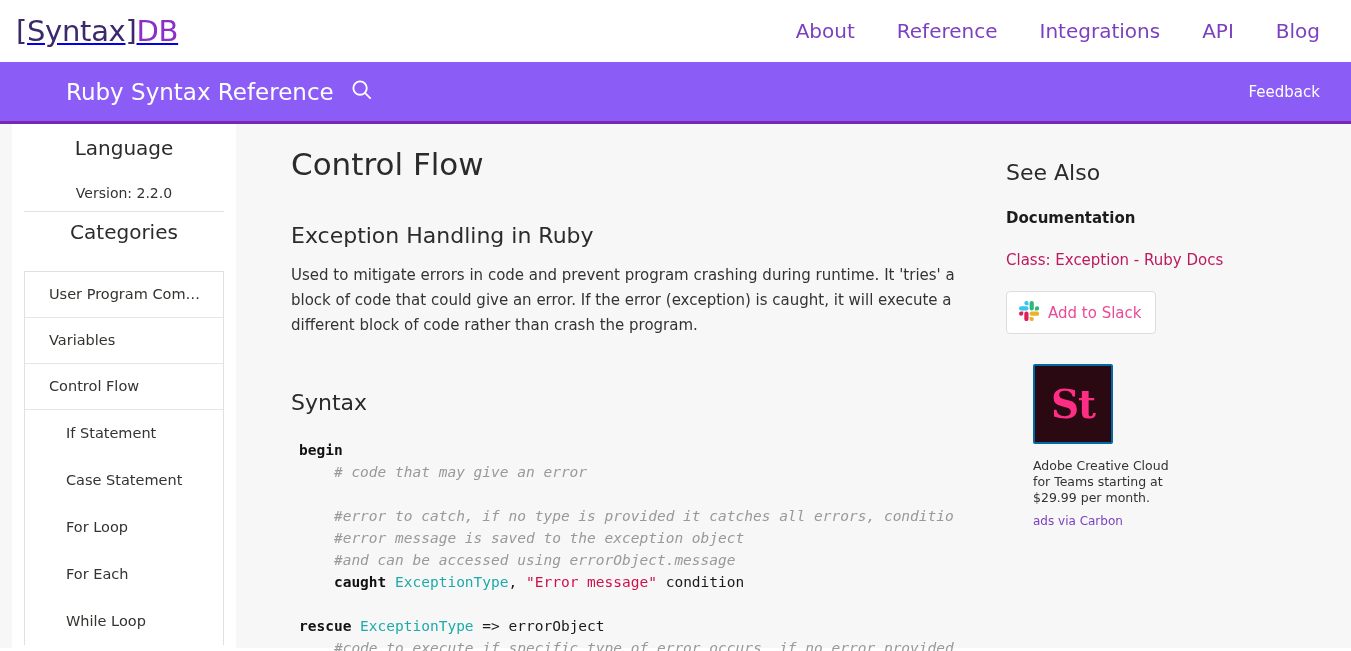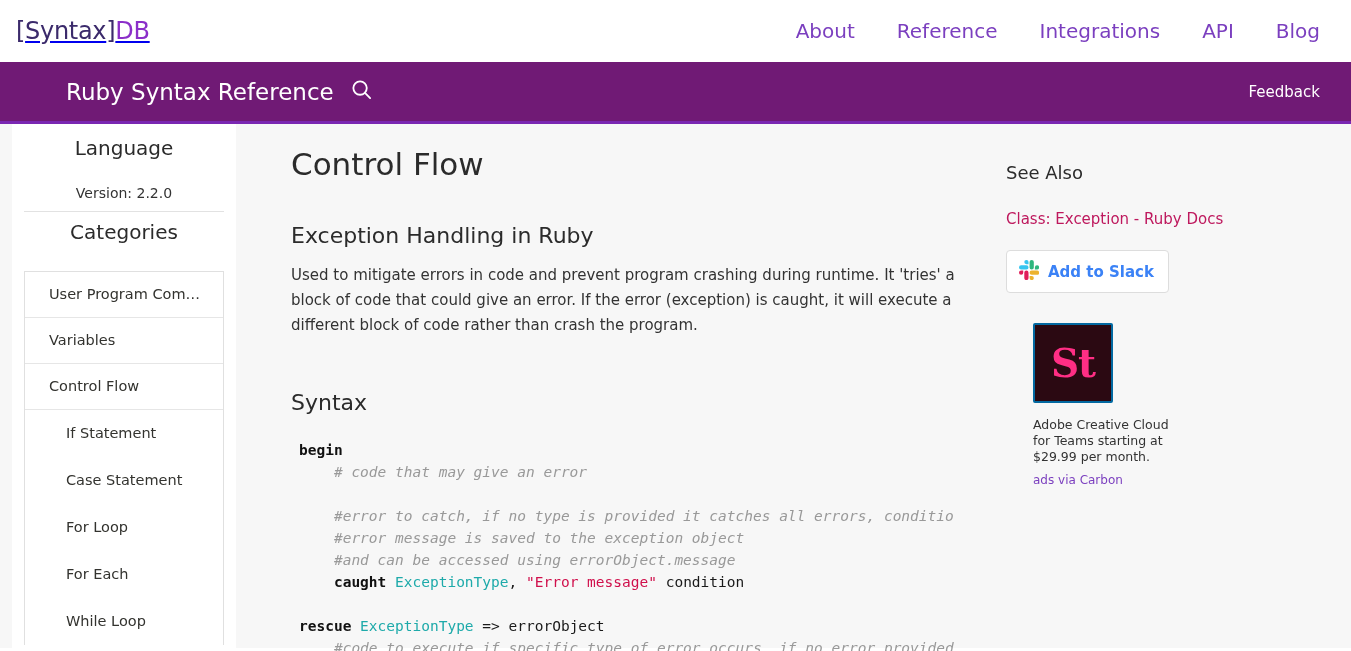--- a/index.html
+++ b/index.html
@@ -14,21 +14,21 @@
   
   .navbar {
     height: 62px;
     background: #ffffff;
     display: flex;
     align-items: center;
     justify-content: space-between;
     padding: 0 31px 0 16px;
   }
   .logo {
-    font-size: 24px;
+    font-size: 29px;
     letter-spacing: -0.3px;
     white-space: nowrap;
     line-height: 1;
   }
   .logo .br { color: #3b2a6b; font-weight: 400; }
   .logo .syntax { color: #3b2a6b; font-weight: 400; }
   .logo .db { color: #8b2fc9; font-weight: 400; }
 
   .nav-links {
     display: flex;
@@ -39,21 +39,21 @@
     color: #7b3fbf;
     font-size: 20px;
     text-decoration: none;
     white-space: nowrap;
     text-align: right;
   }
 
   
   .banner {
     height: 62px;
-    background: #701a75;
+    background: #8b5cf6;
     border-bottom: 3px solid #7a27b2;
     display: flex;
     align-items: center;
     justify-content: space-between;
     padding: 0 31px 0 0;
     position: relative;
   }
   .banner-left {
     display: flex;
     align-items: center;
@@ -206,21 +206,21 @@
   pre.code .type { color: #1eaaaa; }
   pre.code .str { color: #d0104c; }
 
   
   .rail {
     width: 360px;
     flex: 0 0 360px;
     padding: 18px 0 0 15px;
   }
   h2.see-also {
-    font-size: 18px;
+    font-size: 22px;
     font-weight: 400;
     color: #2b2b2b;
     margin: 0;
     line-height: 26px;
   }
   .doc-label {
     font-size: 15px;
     font-weight: 700;
     color: #1c1c1c;
     margin: 23px 0 0 0;
@@ -239,22 +239,22 @@
     margin: 22px 0 0 0;
     background: #ffffff;
     border: 1px solid #dddddd;
     border-radius: 4px;
     padding: 9px 14px 9px 12px;
     cursor: pointer;
     font-family: inherit;
   }
   .slack-btn .lbl {
     font-size: 15px;
-    color: #3b82f6;
-    font-weight: 700;
+    color: #ec4899;
+    font-weight: 400;
     white-space: nowrap;
   }
 
   .ad { margin: 30px 0 0 27px; width: 210px; }
   .ad-img {
     width: 80px; height: 80px;
     background: #2b0912;
     border: 2px solid #0369a1;
     border-radius: 2px;
     display: flex;
@@ -345,20 +345,21 @@
     <span class="cmt">#error message is saved to the exception object</span>
     <span class="cmt">#and can be accessed using errorObject.message</span>
     <span class="kw">caught </span><span class="type">ExceptionType</span>, <span class="str">"Error message"</span> condition
 
 <span class="kw">rescue </span><span class="type">ExceptionType</span> =&gt; errorObject
     <span class="cmt">#code to execute if specific type of error occurs, if no error provided</span></pre>
       </div>
 
       <aside class="rail">
         <h2 class="see-also">See Also</h2>
+        <div class="doc-label">Documentation</div>
         <a class="doc-link" href="#">Class: Exception - Ruby Docs</a>
         <div>
           <button class="slack-btn">
             <span>
               <svg width="20" height="20" viewBox="0 0 122 122">
                 <path fill="#E01E5A" d="M25.8 77.6a12.9 12.9 0 1 1-12.9-12.9h12.9v12.9zM32.3 77.6a12.9 12.9 0 0 1 25.8 0v32.3a12.9 12.9 0 0 1-25.8 0V77.6z"></path>
                 <path fill="#36C5F0" d="M45.2 25.8a12.9 12.9 0 1 1 12.9-12.9v12.9H45.2zM45.2 32.3a12.9 12.9 0 0 1 0 25.8H12.9a12.9 12.9 0 0 1 0-25.8h32.3z"></path>
                 <path fill="#2EB67D" d="M96.9 45.2a12.9 12.9 0 1 1 12.9 12.9H96.9V45.2zM90.4 45.2a12.9 12.9 0 0 1-25.8 0V12.9a12.9 12.9 0 0 1 25.8 0v32.3z"></path>
                 <path fill="#ECB22E" d="M77.6 96.9a12.9 12.9 0 1 1-12.9 12.9V96.9h12.9zM77.6 90.4a12.9 12.9 0 0 1 0-25.8h32.3a12.9 12.9 0 0 1 0 25.8H77.6z"></path>
               </svg>

